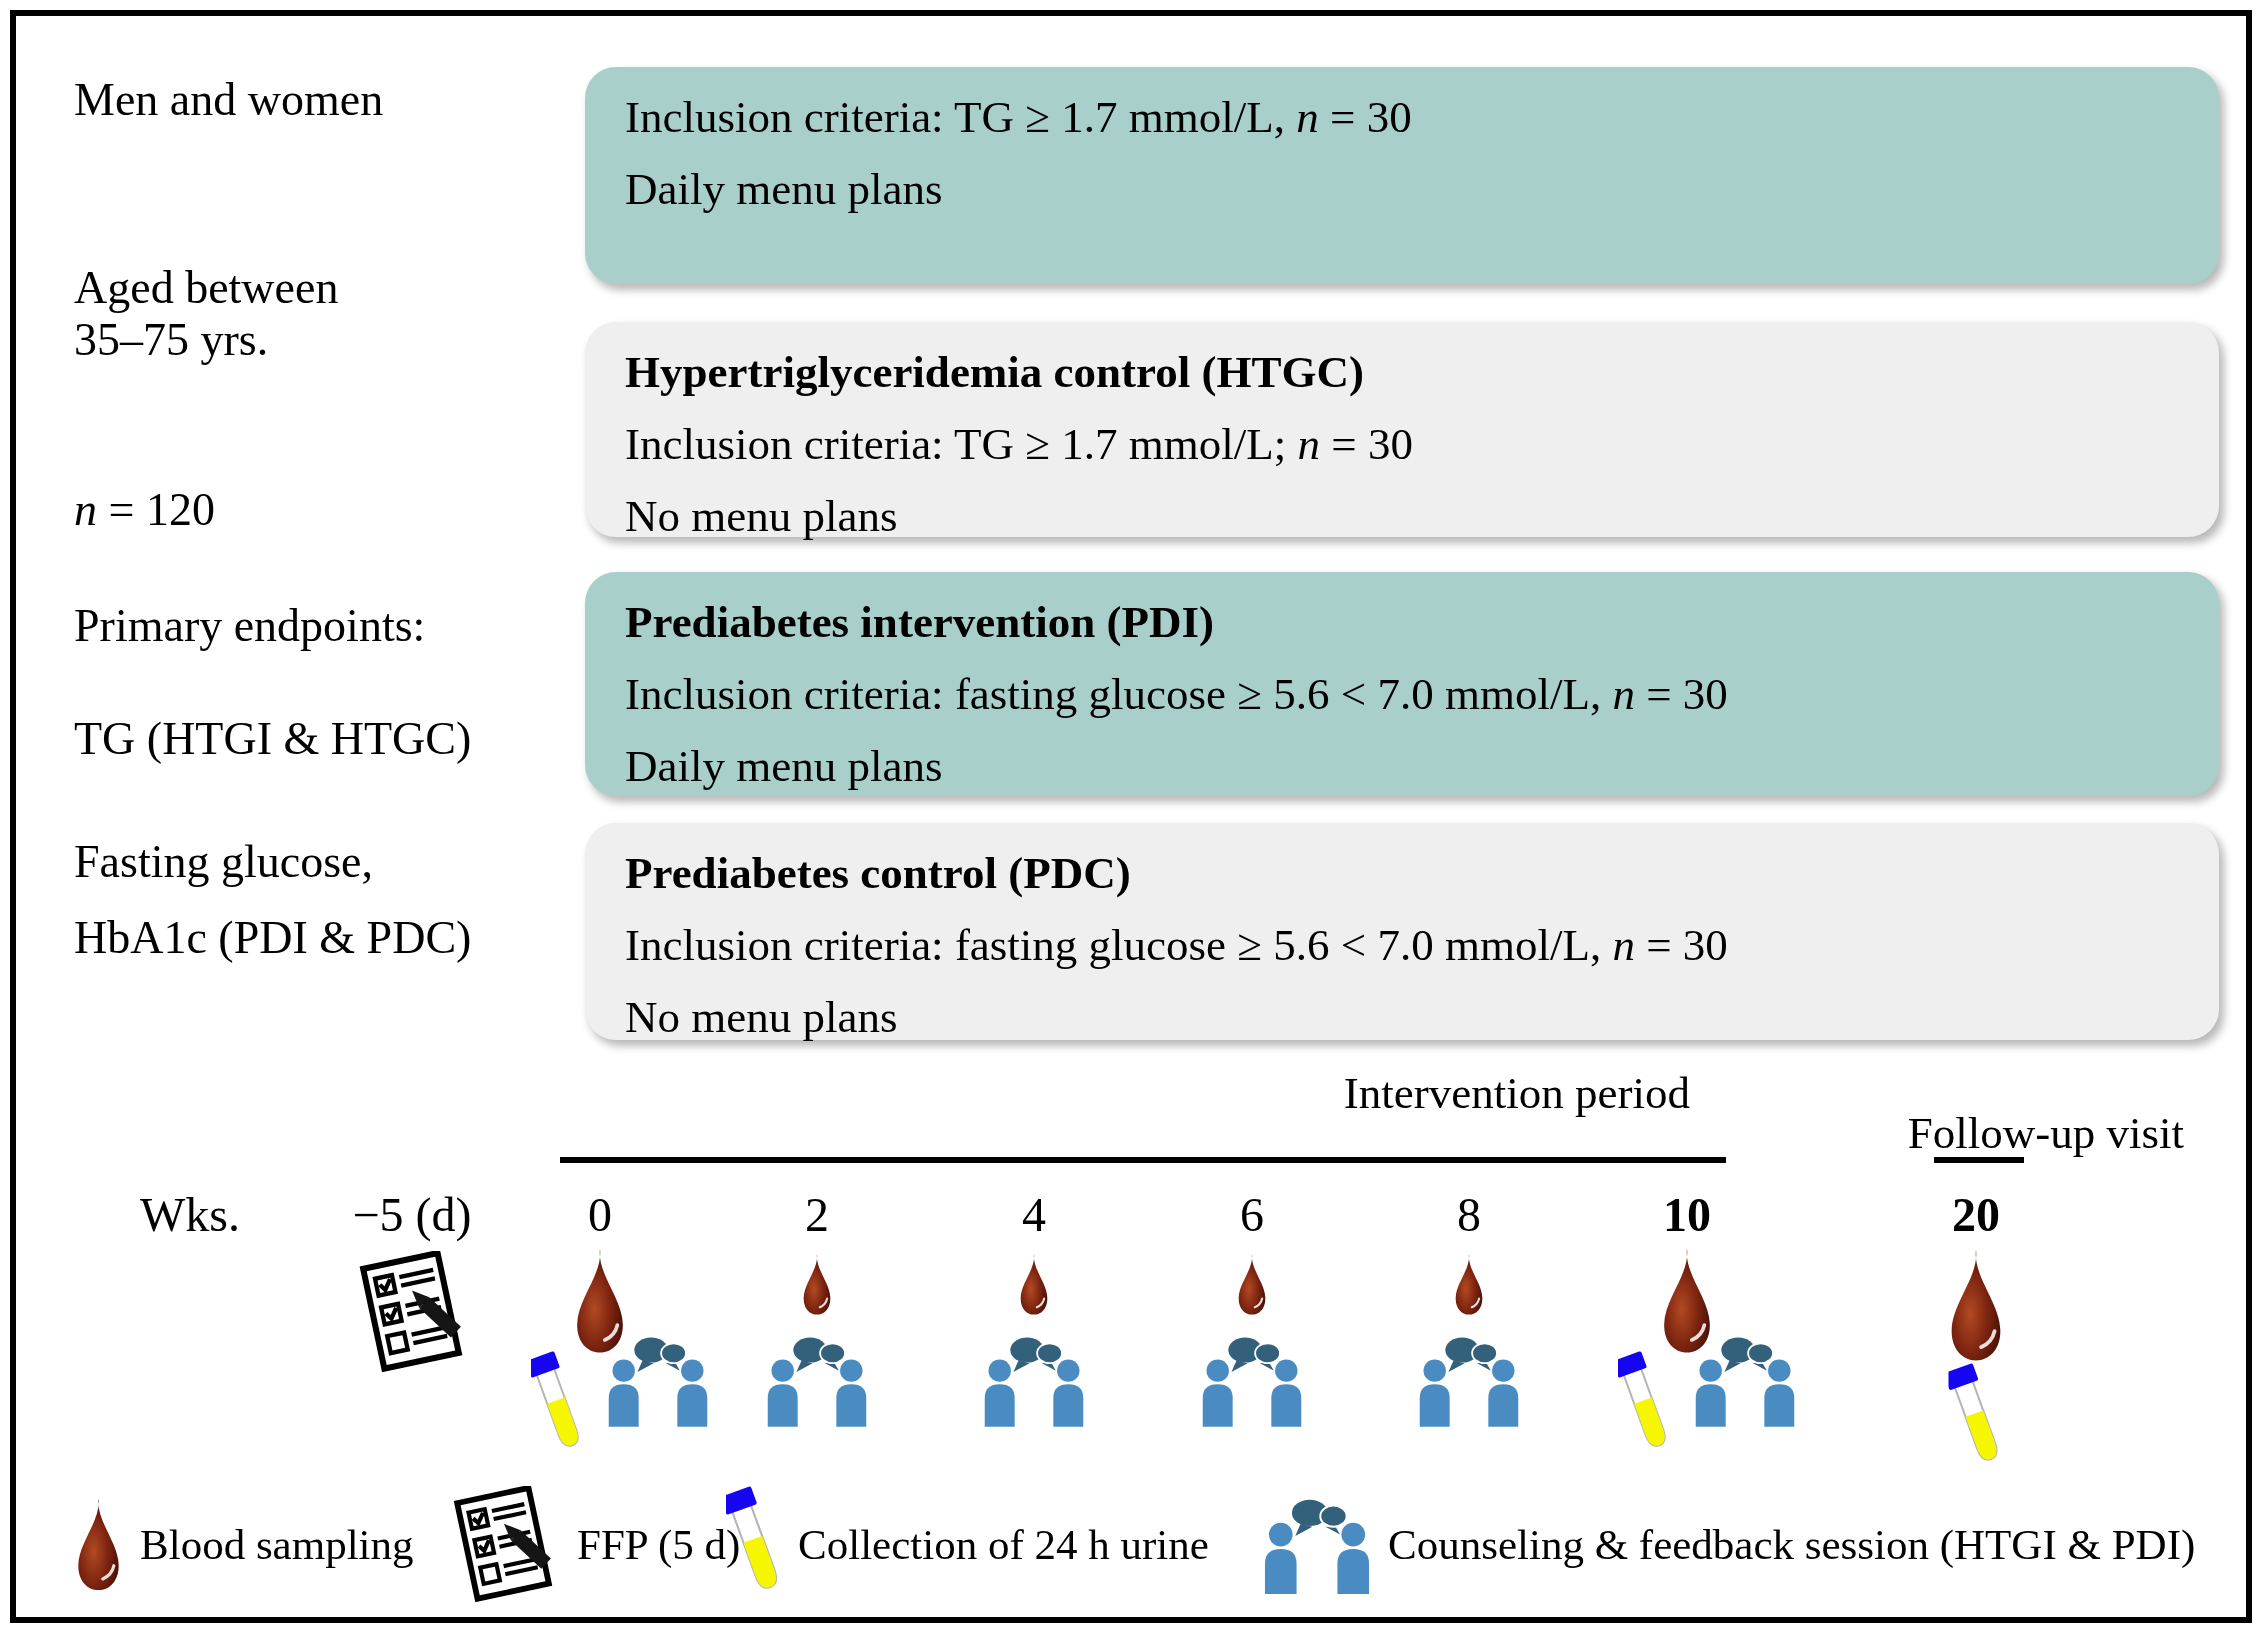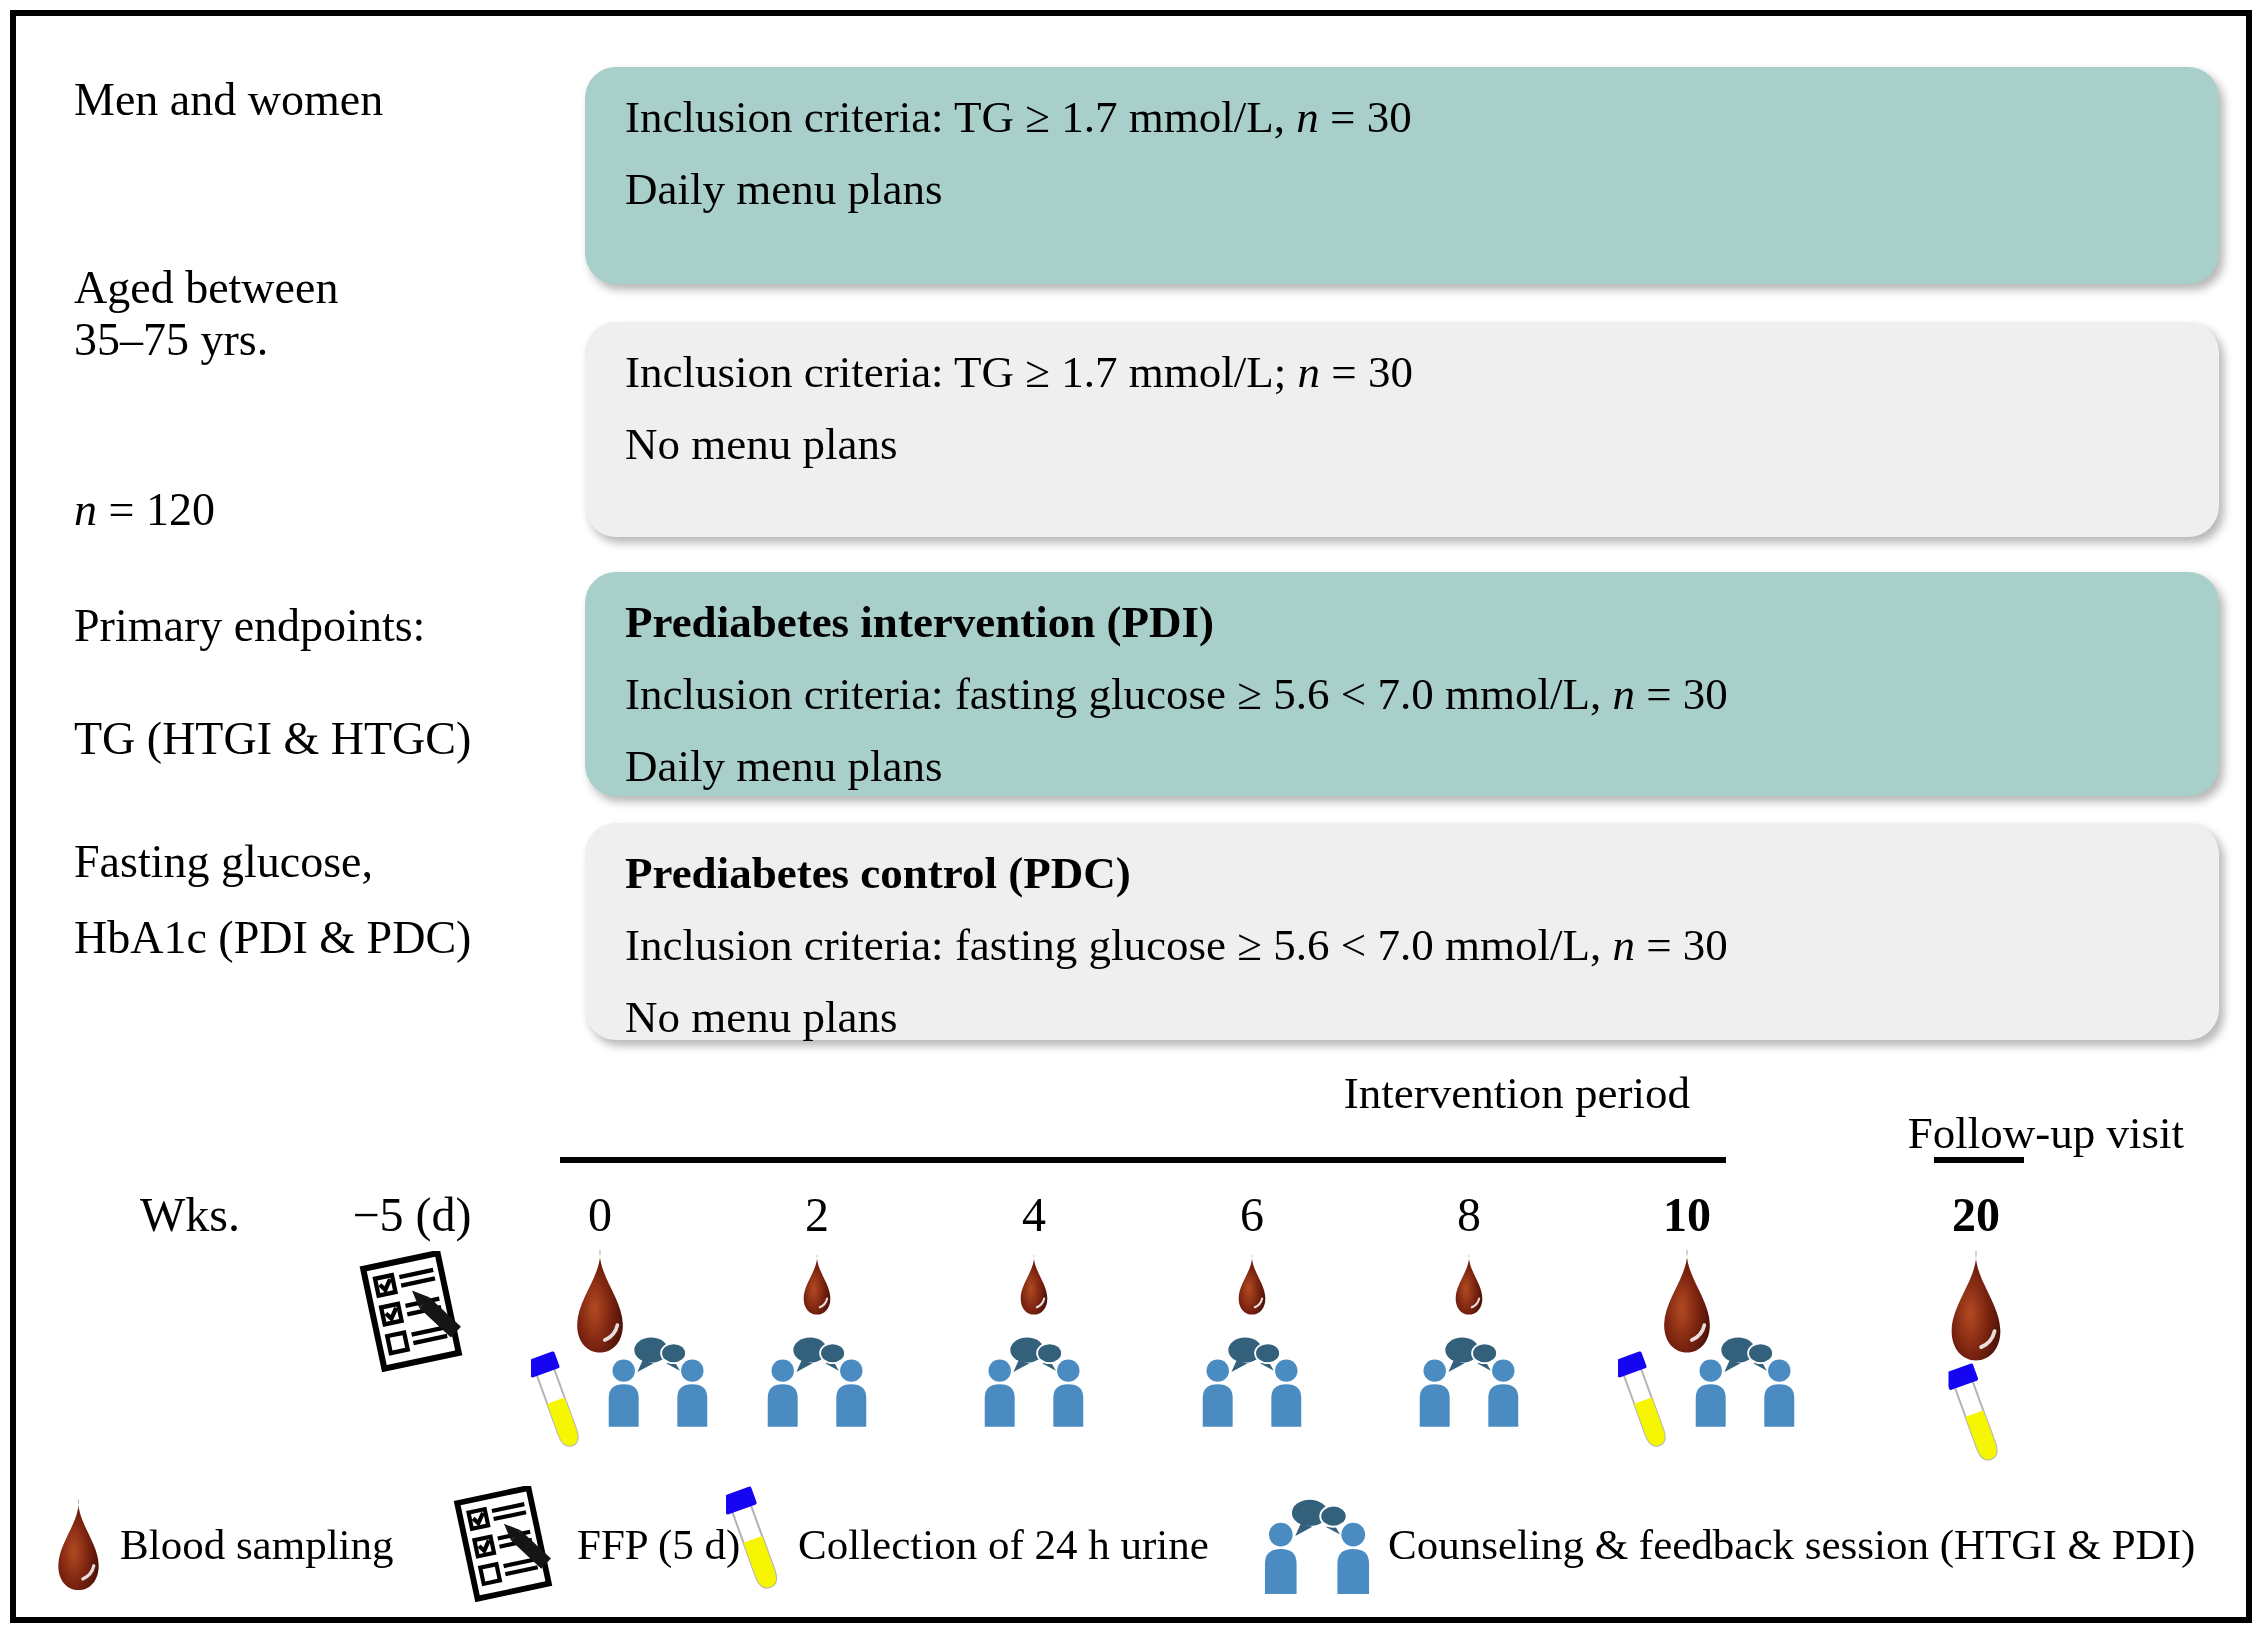--- a/index.html
+++ b/index.html
@@ -83,20 +83,21 @@
 <div class="lp" id="lp-ep1">TG (HTGI &amp; HTGC)</div>
 <div class="lp" id="lp-ep2a">Fasting glucose,</div>
 <div class="lp" id="lp-ep2b">HbA1c (PDI &amp; PDC)</div>
 
 
 <div class="box box-0" style="background: rgb(169, 207, 203);">
   <div class="box-line"><span>Inclusion criteria: TG ≥ 1.7 mmol/L, </span><i>n</i><span> = 30</span></div>
   <div class="box-line">Daily menu plans</div>
 </div>
 <div class="box box-1" style="background: rgb(239, 239, 239);">
+  <div class="box-title">Hypertriglyceridemia control (HTGC)</div>
   <div class="box-line"><span>Inclusion criteria: TG ≥ 1.7 mmol/L; </span><i>n</i><span> = 30</span></div>
   <div class="box-line">No menu plans</div>
 </div>
 <div class="box box-2" style="background: rgb(169, 207, 203);">
   <div class="box-title">Prediabetes intervention (PDI)</div>
   <div class="box-line"><span>Inclusion criteria: fasting glucose ≥ 5.6 &lt; 7.0 mmol/L, </span><i>n</i><span> = 30</span></div>
   <div class="box-line">Daily menu plans</div>
 </div>
 <div class="box box-3" style="background: rgb(239, 239, 239);">
   <div class="box-title">Prediabetes control (PDC)</div>
@@ -291,21 +292,21 @@
     <path d="M26 30 L26 128 Q26 150 40 150 Q54 150 54 128 L54 30 Z" fill="#ffffff" stroke="#b5b5b5" stroke-width="3"></path>
     <path d="M26 78 L26 128 Q26 150 40 150 Q54 150 54 128 L54 78 Z" fill="#f6f600"></path>
     <rect x="17" y="6" width="46" height="27" rx="3" fill="#1505f0"></rect>
         </g>
       </svg>
     </div>
   </div>
 
 
 <div id="legend">
-    <div class="legend-item" style="left: 52px; justify-content: space-between;">
+    <div class="legend-item" style="left: 72px; justify-content: space-between;">
       <svg class="lg-drop" viewBox="0 0 100 180">
     <path d="M50 3 C55 44 13 86 12 128 C11 157 28 176 50 176 C72 176 89 157 88 128 C87 86 45 44 50 3 Z" fill="url(#bloodGrad)"></path>
     <path d="M58 155 Q75 148 79 130" stroke="#ffffff" stroke-width="6" fill="none" opacity="0.85" stroke-linecap="round"></path>
       </svg>
       <span class="legend-label">Blood sampling</span>
     </div>
     <div class="legend-item" style="left: 446px;">
       <svg class="lg-ffp" viewBox="0 0 140 140">
     <g transform="rotate(-12 70 70)">
       <rect x="25" y="10" width="88" height="118" fill="#ffffff" stroke="#000" stroke-width="7"></rect>

